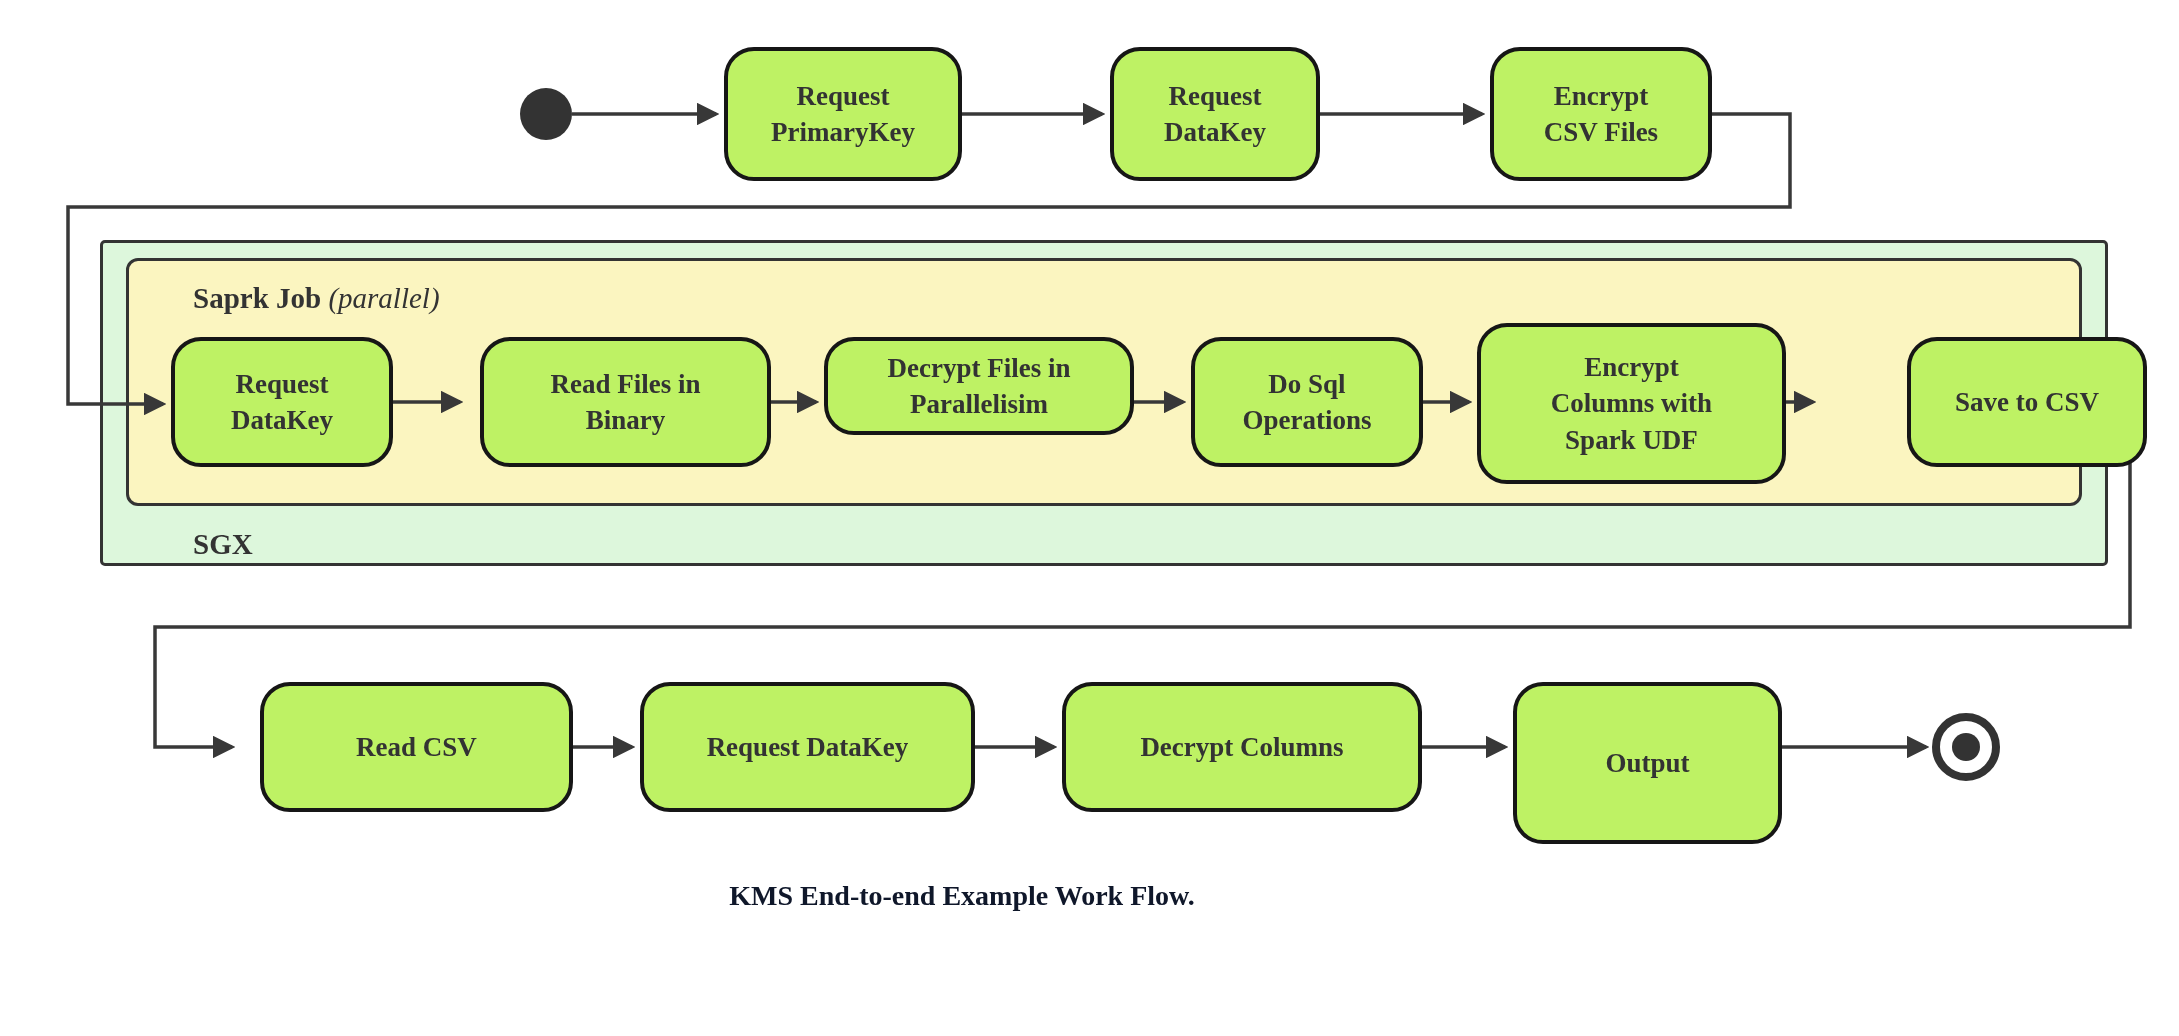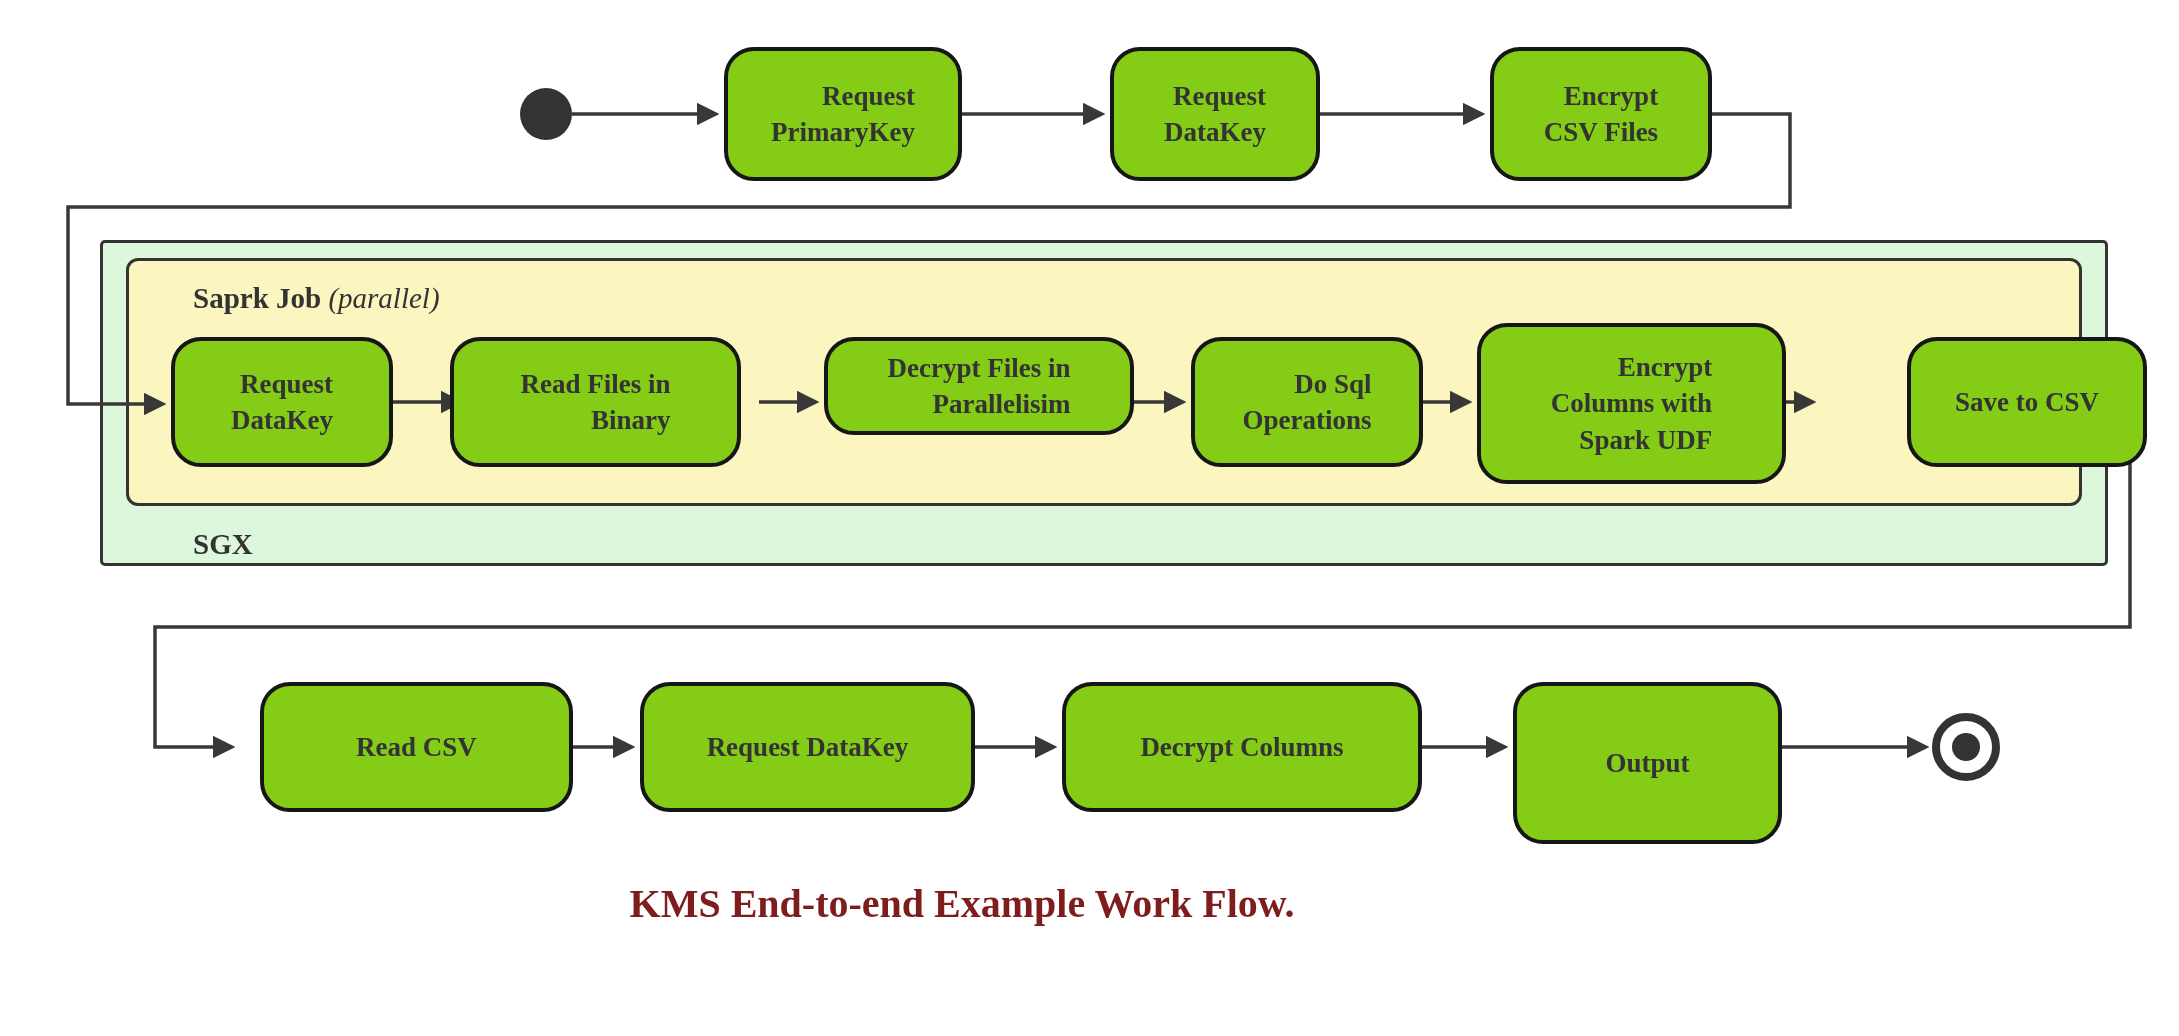--- a/index.html
+++ b/index.html
@@ -24,48 +24,48 @@
   .container-label{
     position:absolute;color:#333333;font-size:29px;font-weight:bold;
     white-space:nowrap;
     margin-left:41px;
   }
   .spark-label{left:152px;top:282px;}
   .spark-label .paren{font-weight:normal;font-style:italic;}
   .sgx-label{left:152px;top:528px;}
   .node{
     position:absolute;box-sizing:border-box;
-    background:#84cc16;border:4px solid #161616;border-radius:30px;
+    background:#bef264;border:4px solid #161616;border-radius:30px;
     display:flex;align-items:center;justify-content:center;
-    text-align:right;
+    text-align:center;
   }
   .node-label{
     color:#333333;font-size:27px;font-weight:bold;line-height:1.35;
     white-space:pre-line;padding:0 8px;
   }
   
   .t1{left:724px;top:47px;width:238px;height:134px;}
   .t2{left:1110px;top:47px;width:210px;height:134px;}
   .t3{left:1490px;top:47px;width:222px;height:134px;}
   
   .m1{left:171px;top:337px;width:222px;height:130px;}
-  .m2{left:450px;top:337px;width:291px;height:130px;}
+  .m2{left:480px;top:337px;width:291px;height:130px;}
   .m3{left:824px;top:337px;width:310px;height:98px;}
   .m4{left:1191px;top:337px;width:232px;height:130px;}
   .m5{left:1477px;top:323px;width:309px;height:161px;}
   .m6{left:1907px;top:337px;width:240px;height:130px;}
   
   .b1{left:240px;top:682px;width:313px;height:130px;margin-left:20px;}
   .b2{left:640px;top:682px;width:335px;height:130px;}
   .b3{left:1062px;top:682px;width:360px;height:130px;}
   .b4{left:1513px;top:682px;width:269px;height:162px;}
   .caption{
     position:absolute;left:0;top:880px;width:1924px;
-    text-align:center;color:#7f1d1d;
-    font-size:40px;font-weight:bold;
+    text-align:center;color:#0f172a;
+    font-size:28px;font-weight:bold;
   }
 </style>
 </head>
 <body>
 
 <div class="canvas">
 
   <div class="container-box sgx"></div>
   <div class="container-box spark"></div>
 

